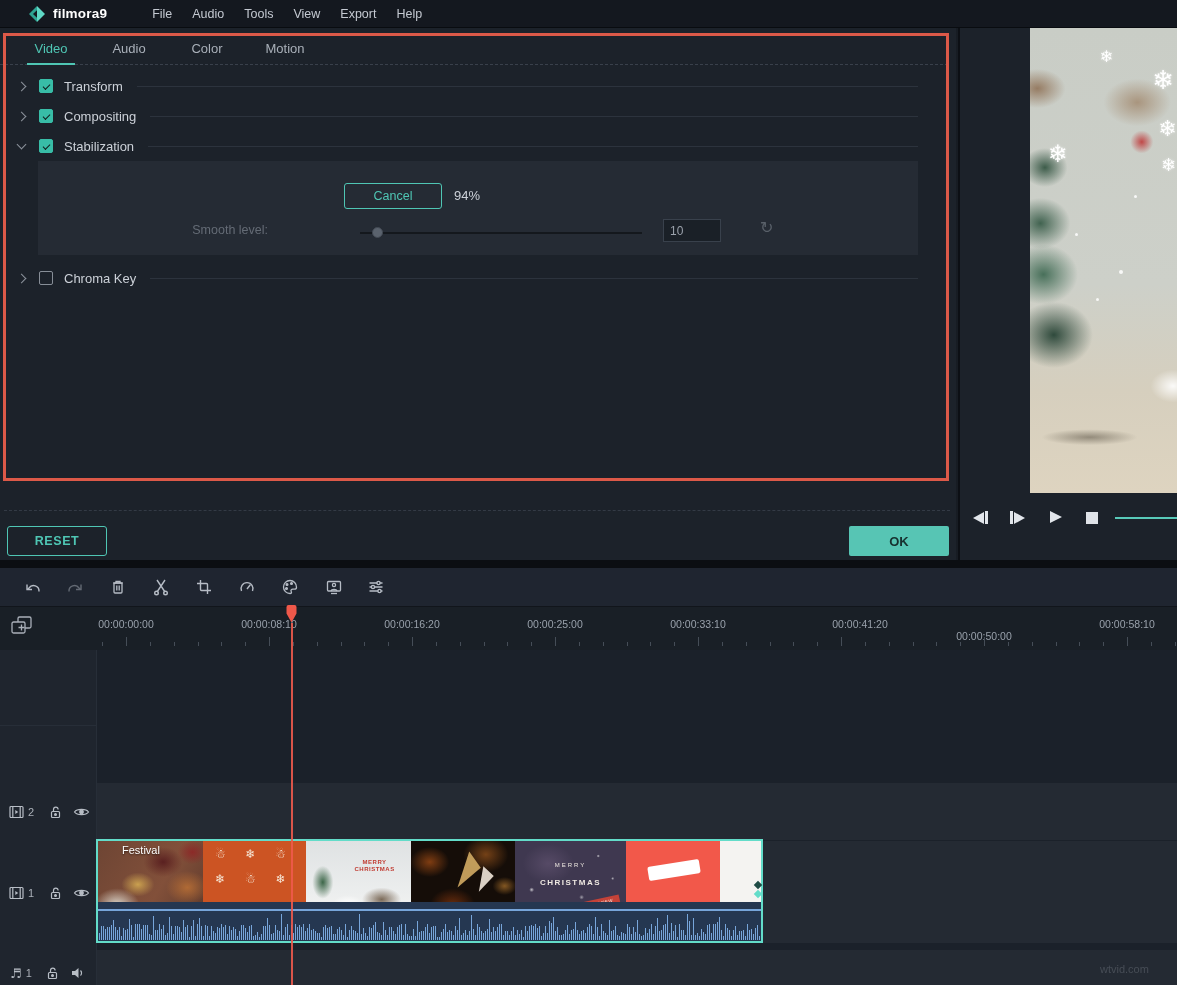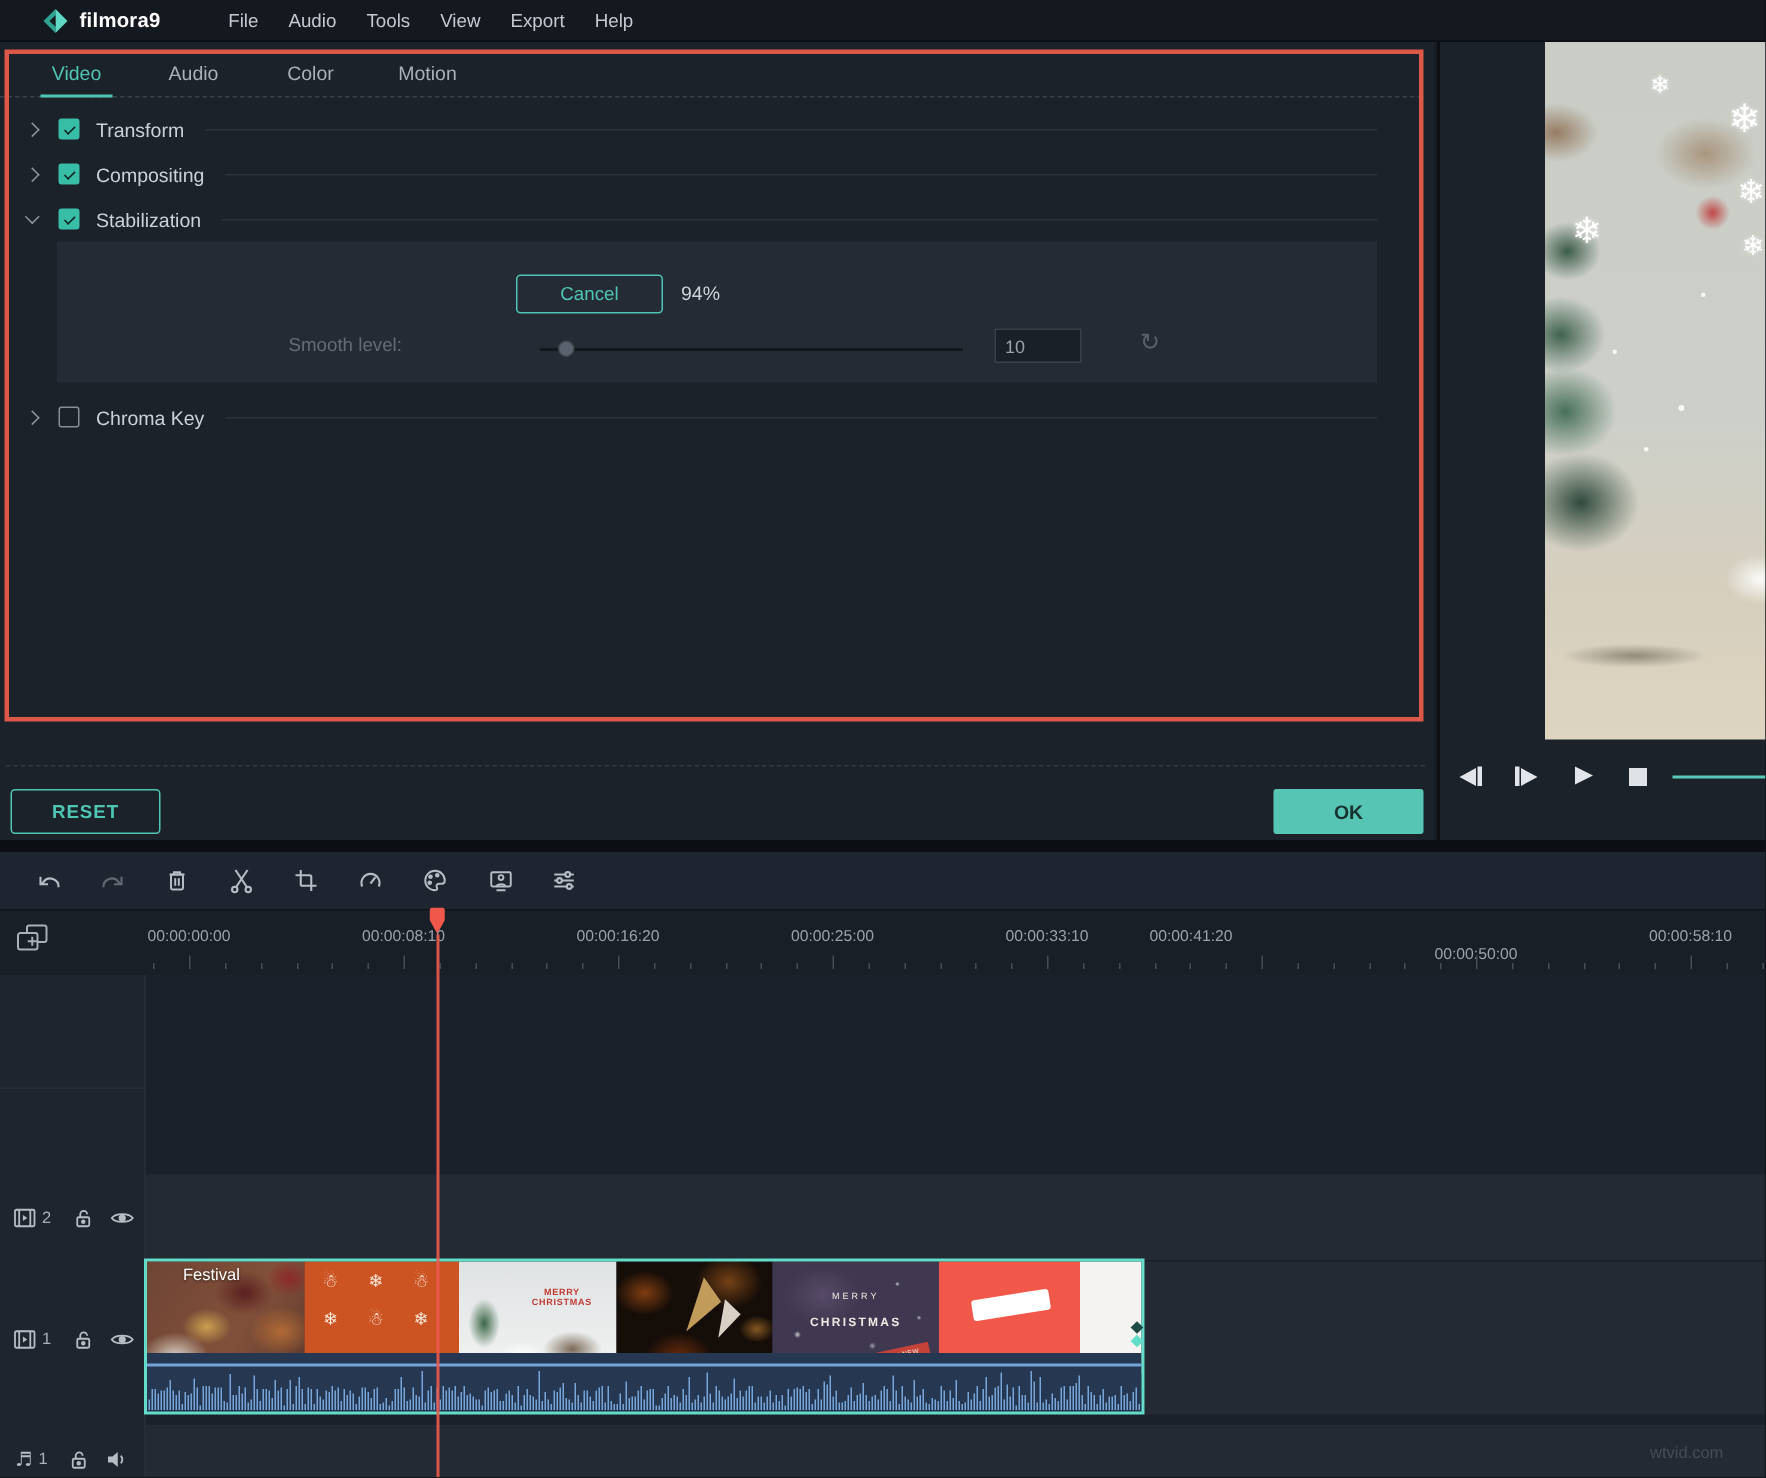--- a/index.html
+++ b/index.html
@@ -391,21 +391,21 @@
         <rect x="8" y="2" width="13" height="11" rx="1.5"></rect>
         <rect x="2" y="7" width="13" height="11" rx="1.5" fill="#191f26"></rect>
         <path d="M8.5 12.5 h6 M11.5 9.5 v6"></path>
       </svg>
     </span>
     <span class="ruler-label" style="left:126px;">00:00:00:00</span>
     <span class="ruler-label" style="left:269px;">00:00:08:10</span>
     <span class="ruler-label" style="left:412px;">00:00:16:20</span>
     <span class="ruler-label" style="left:555px;">00:00:25:00</span>
     <span class="ruler-label" style="left:698px;">00:00:33:10</span>
-    <span class="ruler-label" style="left:794px;">00:00:41:20</span>
+    <span class="ruler-label" style="left:860px;">00:00:41:20</span>
     <span class="ruler-label" style="left:984px;margin-top:12px;">00:00:50:00</span>
     <span class="ruler-label" style="left:1127px;">00:00:58:10</span>
     <span id="ruler-ticks"><i class="tick minor" style="left: 102.2px;"></i><i class="tick major" style="left: 126px;"></i><i class="tick minor" style="left: 149.9px;"></i><i class="tick minor" style="left: 173.7px;"></i><i class="tick minor" style="left: 197.5px;"></i><i class="tick minor" style="left: 221.4px;"></i><i class="tick minor" style="left: 245.2px;"></i><i class="tick major" style="left: 269px;"></i><i class="tick minor" style="left: 292.9px;"></i><i class="tick minor" style="left: 316.7px;"></i><i class="tick minor" style="left: 340.5px;"></i><i class="tick minor" style="left: 364.4px;"></i><i class="tick minor" style="left: 388.2px;"></i><i class="tick major" style="left: 412px;"></i><i class="tick minor" style="left: 435.9px;"></i><i class="tick minor" style="left: 459.7px;"></i><i class="tick minor" style="left: 483.5px;"></i><i class="tick minor" style="left: 507.4px;"></i><i class="tick minor" style="left: 531.2px;"></i><i class="tick major" style="left: 555px;"></i><i class="tick minor" style="left: 578.9px;"></i><i class="tick minor" style="left: 602.7px;"></i><i class="tick minor" style="left: 626.5px;"></i><i class="tick minor" style="left: 650.4px;"></i><i class="tick minor" style="left: 674.2px;"></i><i class="tick major" style="left: 698px;"></i><i class="tick minor" style="left: 721.9px;"></i><i class="tick minor" style="left: 745.7px;"></i><i class="tick minor" style="left: 769.5px;"></i><i class="tick minor" style="left: 793.4px;"></i><i class="tick minor" style="left: 817.2px;"></i><i class="tick major" style="left: 841px;"></i><i class="tick minor" style="left: 864.9px;"></i><i class="tick minor" style="left: 888.7px;"></i><i class="tick minor" style="left: 912.5px;"></i><i class="tick minor" style="left: 936.4px;"></i><i class="tick minor" style="left: 960.2px;"></i><i class="tick major" style="left: 984px;"></i><i class="tick minor" style="left: 1007.9px;"></i><i class="tick minor" style="left: 1031.7px;"></i><i class="tick minor" style="left: 1055.5px;"></i><i class="tick minor" style="left: 1079.4px;"></i><i class="tick minor" style="left: 1103.2px;"></i><i class="tick major" style="left: 1127px;"></i><i class="tick minor" style="left: 1150.9px;"></i><i class="tick minor" style="left: 1174.7px;"></i></span>
   </div>
 
   <div class="tracks-area">
     <div class="track-row row-t2"></div>
     <div class="track-row row-t1"></div>
     <div class="track-row row-a1"></div>
 

